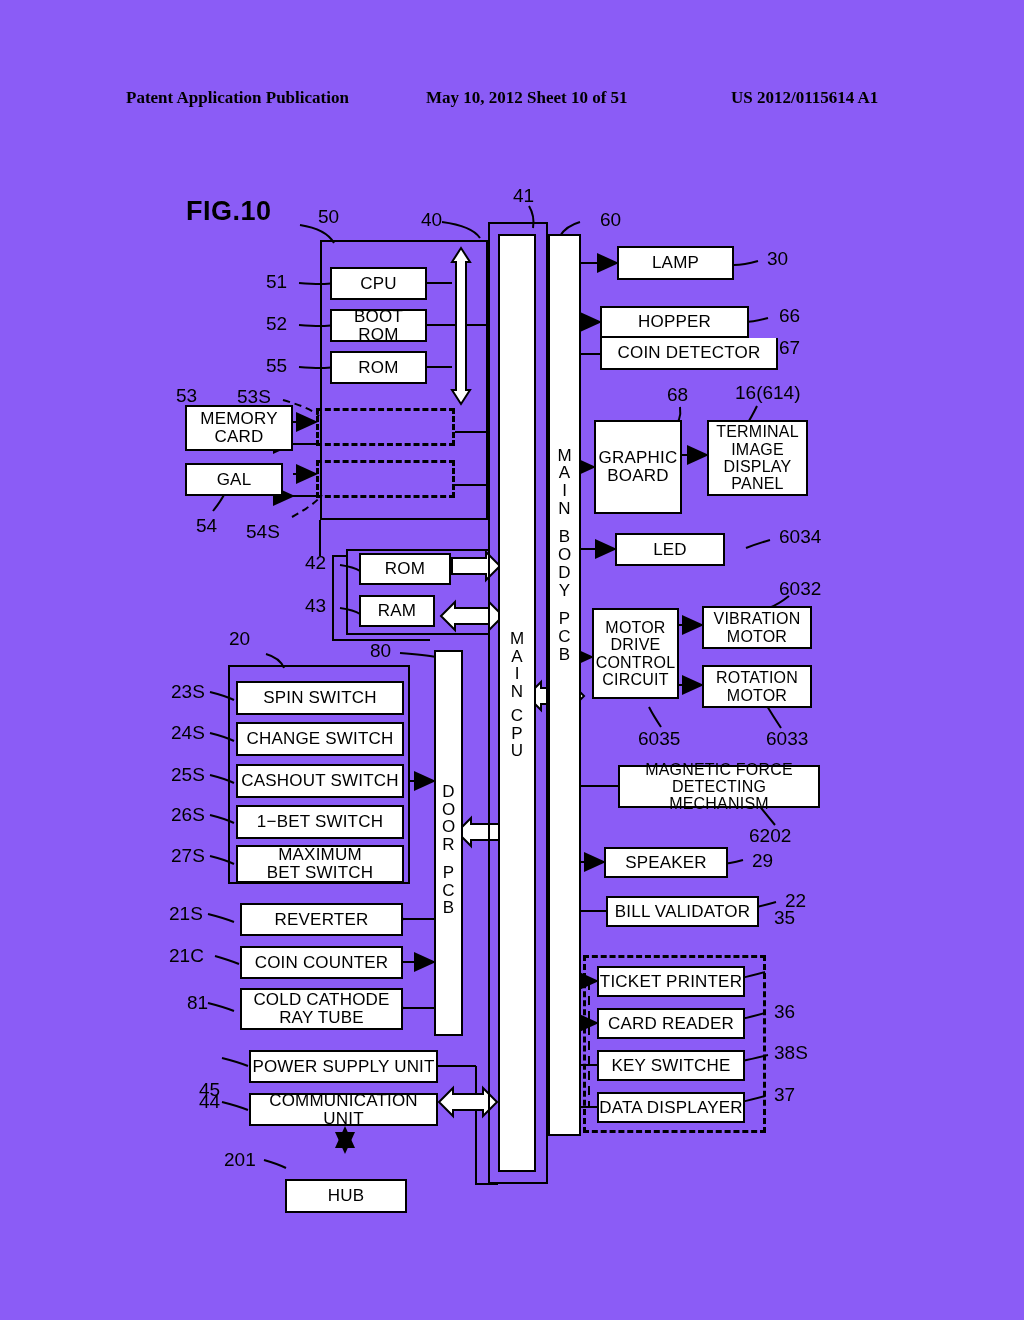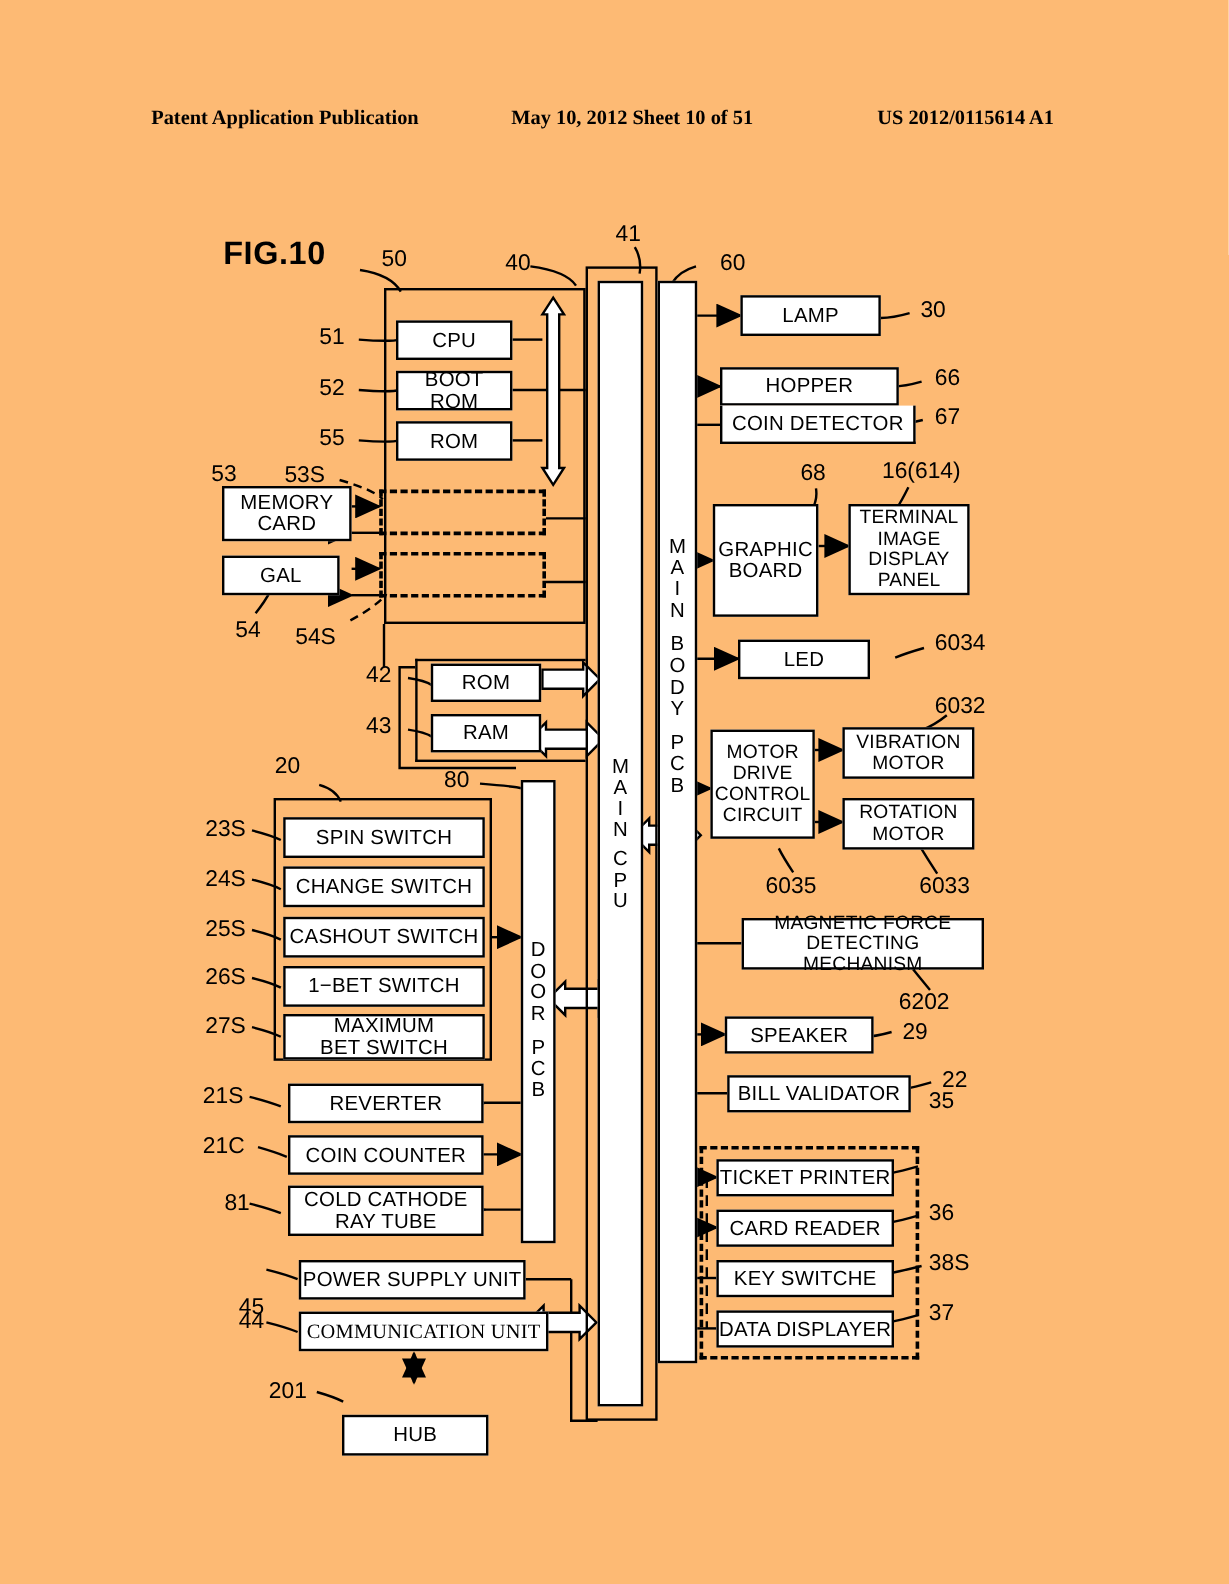--- a/index.html
+++ b/index.html
@@ -1,18 +1,18 @@
 <!DOCTYPE html>
 <html><head>
 <meta charset="utf-8">
 <style>
   html,body{margin:0;padding:0;background:#fff;}
   body{width:1024px;height:1320px;position:relative;
        font-family:"Liberation Sans", sans-serif;color:#000;}
-  #page{position:absolute;left:0;top:0;width:1024px;height:1320px;overflow:hidden;background:#fdba74;}
+  #page{position:absolute;left:0;top:0;width:1024px;height:1320px;overflow:hidden;background:#8b5cf6;}
 
   
   .hdr{position:absolute;top:88px;left:0;width:1024px;height:24px;
        font-family:"Liberation Serif", serif;font-weight:bold;font-size:17px;}
   .hdr span{position:absolute;white-space:nowrap;}
   .hdr .h1{left:126px;}
   .hdr .h2{left:426px;}
   .hdr .h3{left:731px;}
 
   
@@ -198,21 +198,21 @@
 
   <div class="slot" style="left:316px;top:408px;width:139px;height:38px;"></div>
   <div class="slot" style="left:316px;top:460px;width:139px;height:38px;"></div>
 
   <div class="box two" style="left:185px;top:405px;width:108px;height:46px;white-space:pre-line;">MEMORY
 CARD</div>
   <div class="box" style="left:185px;top:463px;width:98px;height:33px;">GAL</div>
 
   <div class="frame" style="left:346px;top:549px;width:142px;height:86px;border-right:none;"></div>
   <div class="box" style="left:359px;top:553px;width:92px;height:32px;">ROM</div>
-  <div class="box" style="left:359px;top:595px;width:92px;height:32px;">RAM</div>
+  <div class="box" style="left:359px;top:595px;width:76px;height:32px;">RAM</div>
 
   <div class="vbar" style="left:498px;top:234px;width:38px;height:938px;"></div>
   <div class="vlabel" style="left:498px;top:630px;width:38px;height:130px;">
     <span>M</span>
     <span>A</span>
     <span>I</span>
     <span>N</span>
     <span style="height:9px"></span>
     <span>C</span>
     <span>P</span>
@@ -254,26 +254,26 @@
   <div class="box" style="left:236px;top:764px;width:168px;height:34px;">CASHOUT SWITCH</div>
   <div class="box" style="left:236px;top:805px;width:168px;height:34px;">1−BET SWITCH</div>
   <div class="box two" style="left:236px;top:845px;width:168px;height:38px;white-space:pre-line;">MAXIMUM
 BET SWITCH</div>
 
   <div class="box" style="left:240px;top:903px;width:163px;height:33px;">REVERTER</div>
   <div class="box" style="left:240px;top:946px;width:163px;height:33px;">COIN COUNTER</div>
   <div class="box two" style="left:240px;top:988px;width:163px;height:42px;white-space:pre-line;">COLD CATHODE
 RAY TUBE</div>
   <div class="box" style="left:249px;top:1050px;width:189px;height:33px;">POWER SUPPLY UNIT</div>
-  <div class="box" style="left:249px;top:1093px;width:208px;height:33px;font-family:Liberation Serif, serif;">COMMUNICATION UNIT</div>
+  <div class="box" style="left:249px;top:1093px;width:189px;height:33px;">COMMUNICATION UNIT</div>
   <div class="box" style="left:285px;top:1152px;width:122px;height:34px;margin-top:27px;">HUB</div>
 
   <div class="box" style="left:617px;top:246px;width:117px;height:34px;">LAMP</div>
   <div class="box" style="left:600px;top:306px;width:149px;height:32px;">HOPPER</div>
-  <div class="box" style="left:600px;top:338px;width:163px;height:32px;border-top:none;">COIN DETECTOR</div>
+  <div class="box" style="left:600px;top:338px;width:178px;height:32px;border-top:none;">COIN DETECTOR</div>
 
   <div class="box two" style="left:594px;top:420px;width:88px;height:94px;white-space:pre-line;">GRAPHIC
 BOARD</div>
   <div class="box two" style="left:707px;top:420px;width:101px;height:76px;white-space:pre-line;font-size:16px;">TERMINAL
 IMAGE
 DISPLAY
 PANEL</div>
 
   <div class="box" style="left:615px;top:533px;width:110px;height:33px;">LED</div>
 

